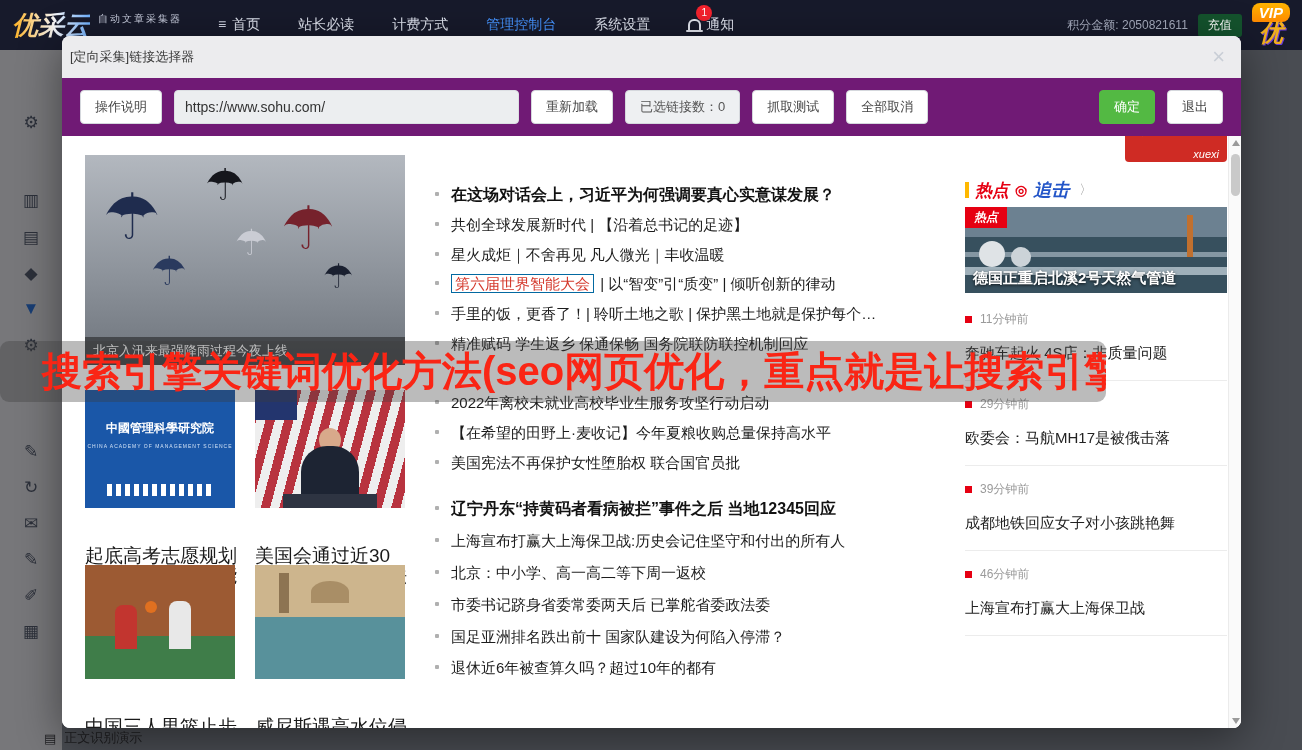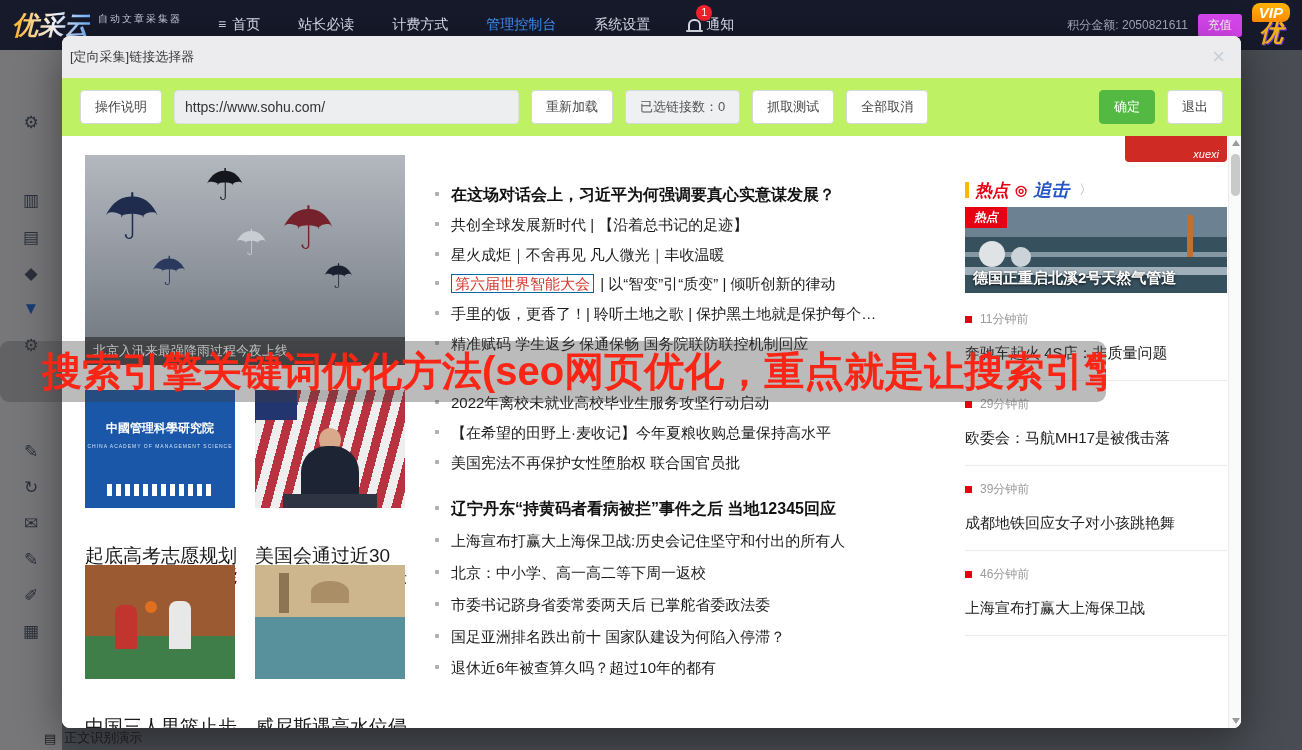--- a/index.html
+++ b/index.html
@@ -18,21 +18,21 @@
   .tmenu-item.active { color:#4694ff; }
   .burger { margin-right:6px; color:#cfd4e2; }
   .bell { position:relative; width:13px; height:11px; border:2px solid #e3e6ef; border-bottom:0;
           border-radius:6px 6px 0 0; display:inline-block; vertical-align:-1px; margin-right:5px; }
   .bell::after { content:""; position:absolute; left:-4px; right:-4px; bottom:-2px; height:2px;
                  background:#e3e6ef; border-radius:2px; }
   .nbadge { position:absolute; top:-11px; left:8px; min-width:16px; height:16px; background:#f5222d;
             color:#fff; border-radius:8px; font-size:10px; line-height:16px; text-align:center; padding:0 3px; }
   .tright { margin-left:auto; display:flex; align-items:center; gap:10px; }
   .credits { font-size:12px; color:#a7adbf; white-space:nowrap; }
-  .recharge-btn { background:#d946ef; color:#fff; font-size:12px; border:none; border-radius:3px;
+  .recharge-btn { background:#14532d; color:#fff; font-size:12px; border:none; border-radius:3px;
                   padding:3px 10px; cursor:pointer; }
   .vip-stack { display:flex; flex-direction:column; align-items:center; margin-top:-4px; }
   .vip-tag { background:linear-gradient(#ffb400,#ff8a00); color:#fff; font-size:15px; font-weight:700;
              font-style:italic; padding:1px 7px; border-radius:8px 8px 8px 2px; }
   .corner-logo { font-size:24px; font-weight:900; font-style:italic; color:#f2b01e; line-height:22px;
                  text-shadow:1px 1px 0 #6a3ddf; }
 
   
   .sidebar { position:fixed; left:0; top:50px; bottom:0; width:62px; background:#ffffff; z-index:1; }
   .s-icon { position:absolute; left:0; width:62px; text-align:center; font-size:17px; color:#5a6372; cursor:pointer; }
@@ -40,21 +40,21 @@
   .app-footer { position:fixed; left:0; bottom:0; height:24px; width:400px; z-index:1; display:flex;
                 align-items:center; gap:8px; padding-left:44px; font-size:13px; color:#3c3c3c; }
   .dim { position:fixed; left:0; top:50px; right:0; bottom:0; background:rgba(8,8,12,0.55); z-index:4; }
 
   
   .modal { position:absolute; left:62px; top:36px; width:1179px; height:692px; background:#fff;
            border-radius:8px; z-index:10; box-shadow:0 10px 44px rgba(0,0,0,0.45); }
   .m-header { height:42px; background:#ececee; border-radius:8px 8px 0 0; line-height:42px;
               padding-left:8px; font-size:13px; color:#3a3a3a; position:relative; }
   .m-close { position:absolute; right:16px; top:8px; font-size:22px; color:#c9ced6; cursor:pointer; line-height:26px; }
-  .m-toolbar { height:58px; display:flex; align-items:center; gap:12px; padding:1px 18px; background:#bef264; }
+  .m-toolbar { height:58px; display:flex; align-items:center; gap:12px; padding:1px 18px; background:#701a75; }
   .btn { border:1px solid #d5d8dd; background:#fff; border-radius:4px; height:34px; padding:0 14px;
          font-size:13px; color:#444; cursor:pointer; white-space:nowrap; font-family:inherit; }
   .btn-count { background:#eef0f2; color:#555; }
   .btn-green { background:#53b943; border-color:#53b943; color:#fff; }
   .url-input { width:345px; height:34px; background:#eceef0; border:1px solid #dcdfe3; border-radius:4px;
                padding:0 10px; font-size:14px; color:#333; font-family:inherit; }
   .tb-spacer { flex:1; }
 
   .m-content { position:absolute; left:0; top:100px; right:0; bottom:0; background:#fff; overflow:hidden;
                border-radius:0 0 8px 8px; }

